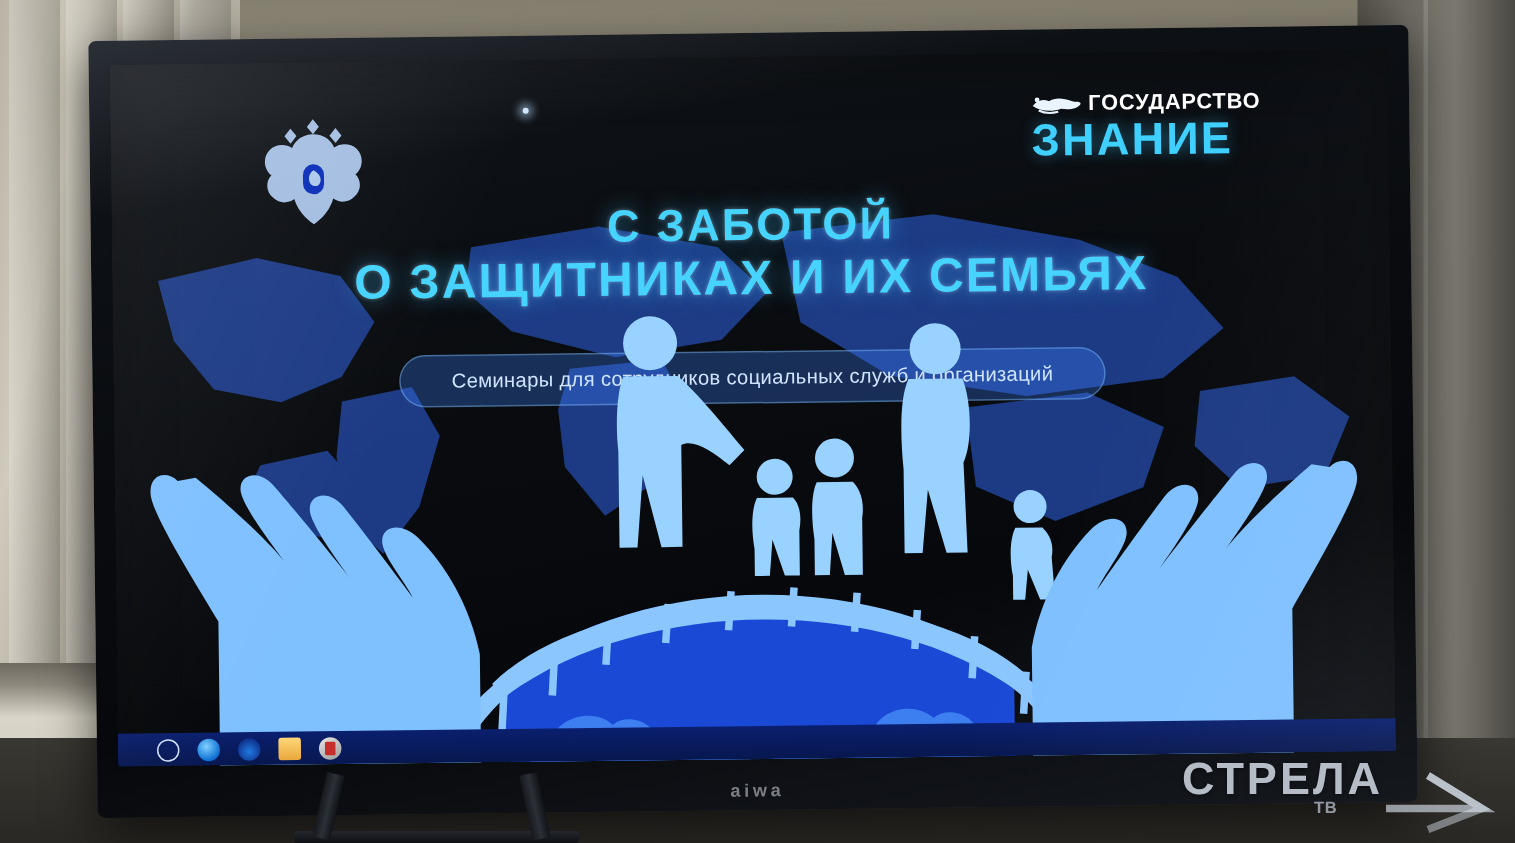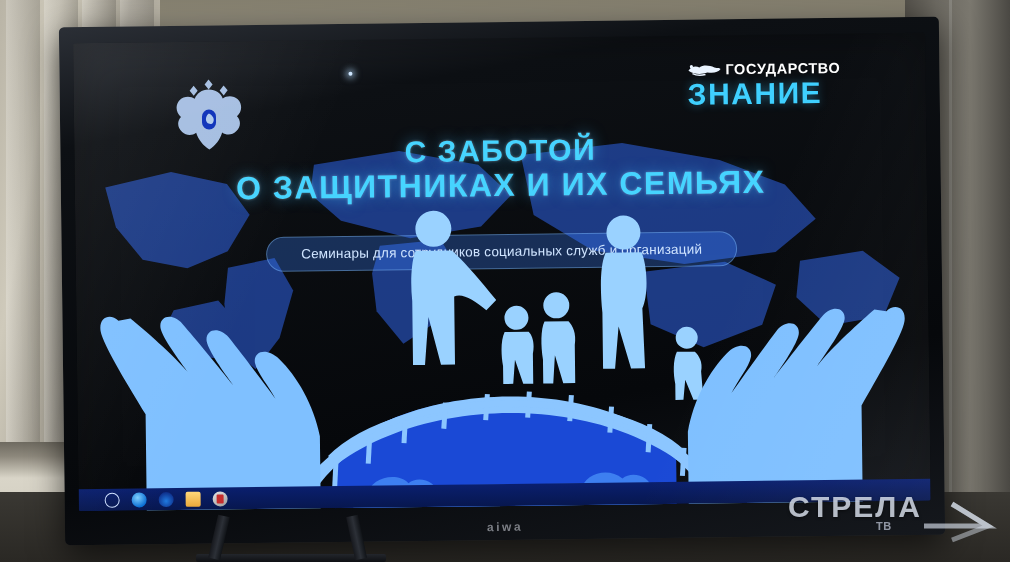--- a/index.html
+++ b/index.html
@@ -128,21 +128,21 @@
     transform-origin:top center;
   }
   .leg-l { left:218px; transform:rotate(13deg); }
   .leg-r { left:346px; transform:rotate(-12deg); }
   .stand-plate {
     position:absolute; left:196px; bottom:0; width:190px; height:8px;
     background:linear-gradient(180deg,#23262c,#0e1013); border-radius:2px;
   }
 
   
-  .watermark { position:absolute; right:2px; bottom:16px; width:220px; height:58px; }
+  .watermark { position:absolute; right:2px; bottom:3px; width:220px; height:58px; }
   .wm-text {
     position:absolute; left:0; bottom:22px;
     color:rgba(225,232,245,.80); font-size:30px; font-weight:800; letter-spacing:2px;
     text-shadow:0 1px 3px rgba(0,0,0,.5);
   }
   .wm-sub {
     position:absolute; left:88px; bottom:14px;
     color:rgba(220,228,245,.62); font-size:11px; font-weight:700; letter-spacing:.5px;
   }
 </style>

